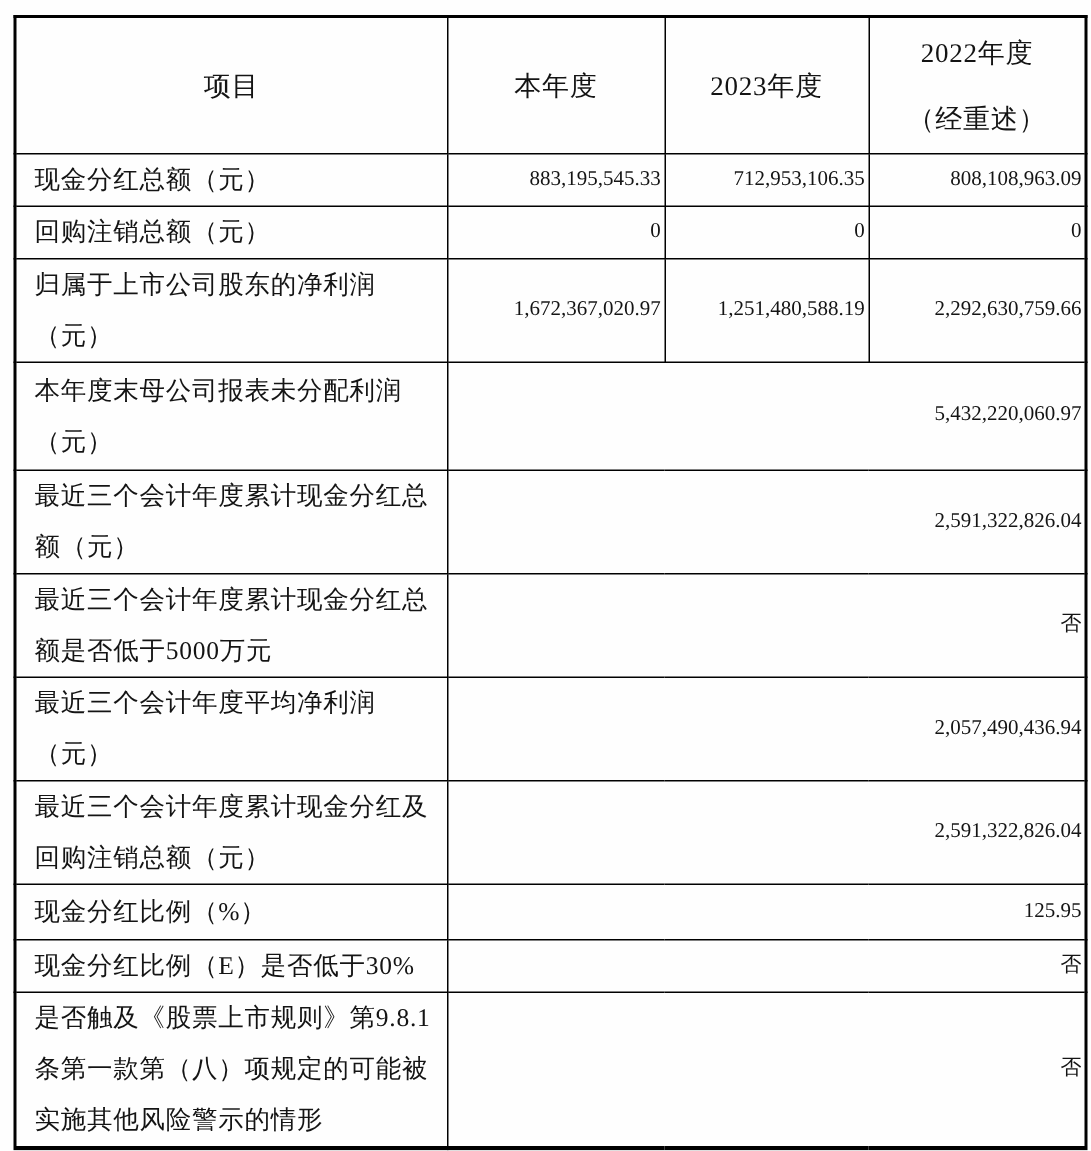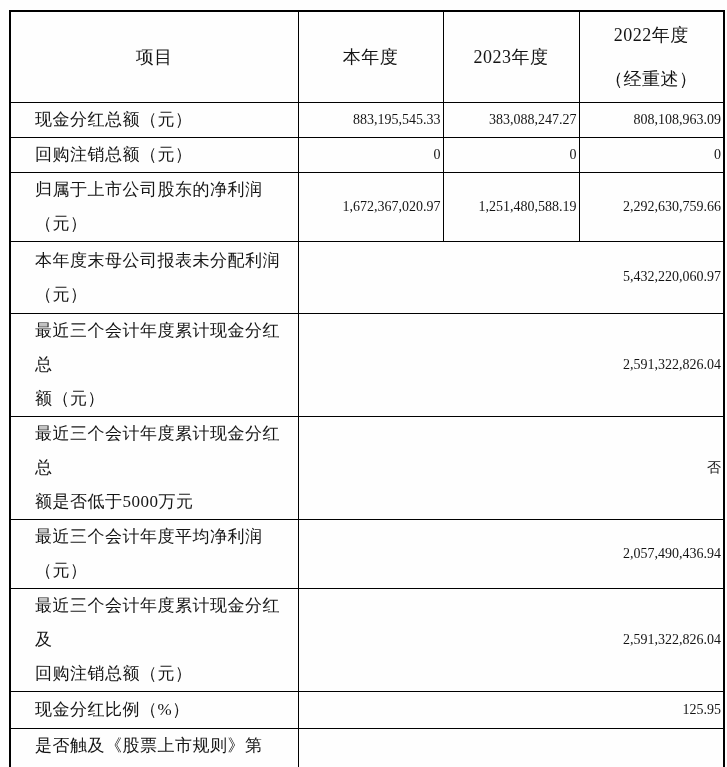--- a/index.html
+++ b/index.html
@@ -36,21 +36,21 @@
     font-weight: bold;
     font-size: 18px;
     text-align: center;
     line-height: 44px;
     white-space: pre-line;
     letter-spacing: 0.5px;
   }
   td.label {
     font-size: 17px;
     text-align: left;
-    padding: 0 6px 0 24px;
+    padding: 0 6px 0 12px;
     line-height: 34px;
     white-space: pre-line;
     letter-spacing: 0.5px;
   }
   td.val {
     font-size: 14px;
     text-align: right;
     padding: 0 2px;
     line-height: 1.2;
   }
@@ -81,21 +81,21 @@
         <th class="hd">项目</th>
         <th class="hd">本年度</th>
         <th class="hd">2023年度</th>
         <th class="hd">2022年度
 （经重述）</th>
       </tr>
 
       <tr class="h34">
         <td class="label">现金分红总额（元）</td>
         <td class="val">883,195,545.33</td>
-        <td class="val">383,088,247.27</td>
+        <td class="val">712,953,106.35</td>
         <td class="val">808,108,963.09</td>
       </tr>
 
       <tr class="h35">
         <td class="label">回购注销总额（元）</td>
         <td class="val">0</td>
         <td class="val">0</td>
         <td class="val">0</td>
       </tr>
 
@@ -134,20 +134,24 @@
         <td class="label">最近三个会计年度累计现金分红及
 回购注销总额（元）</td>
         <td class="val" colspan="3">2,591,322,826.04</td>
       </tr>
 
       <tr class="h37">
         <td class="label">现金分红比例（%）</td>
         <td class="val" colspan="3">125.95</td>
       </tr>
 
+      <tr class="h33">
+        <td class="label">现金分红比例（E）是否低于30%</td>
+        <td class="val" colspan="3">否</td>
+      </tr>
 
       <tr class="h101">
         <td class="label">是否触及《股票上市规则》第9.8.1
 条第一款第（八）项规定的可能被
 实施其他风险警示的情形</td>
         <td class="val" colspan="3">否</td>
       </tr>
     </tbody>
   </table>
 </div>

